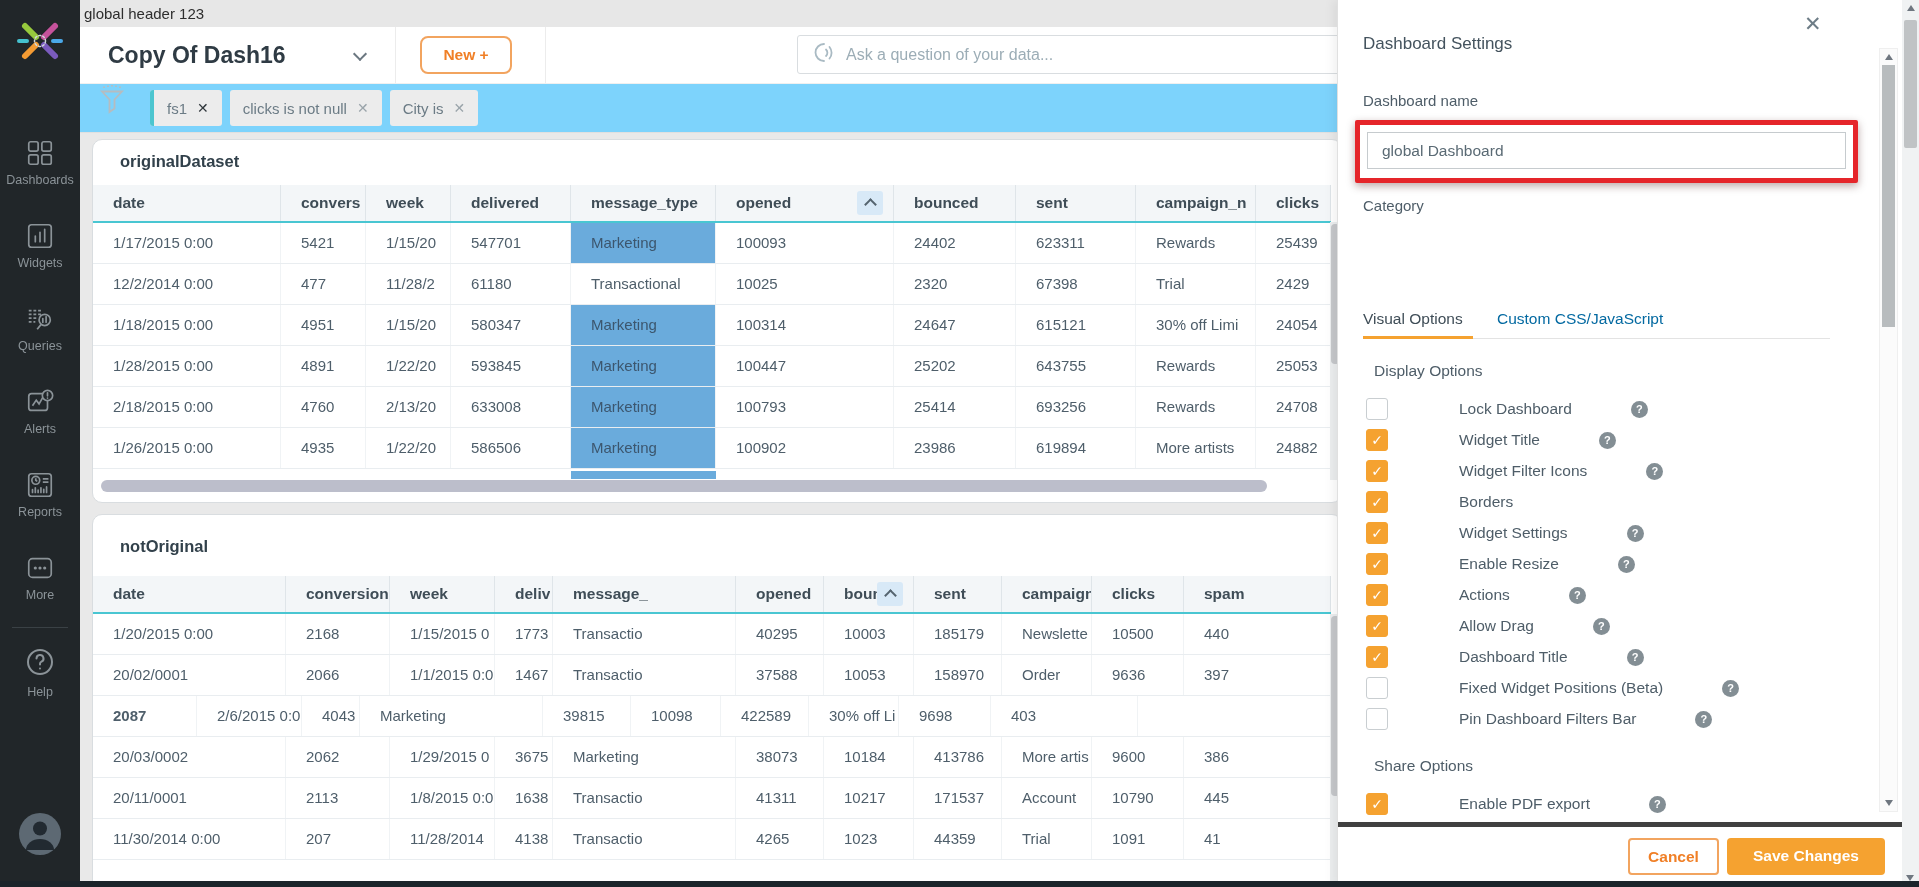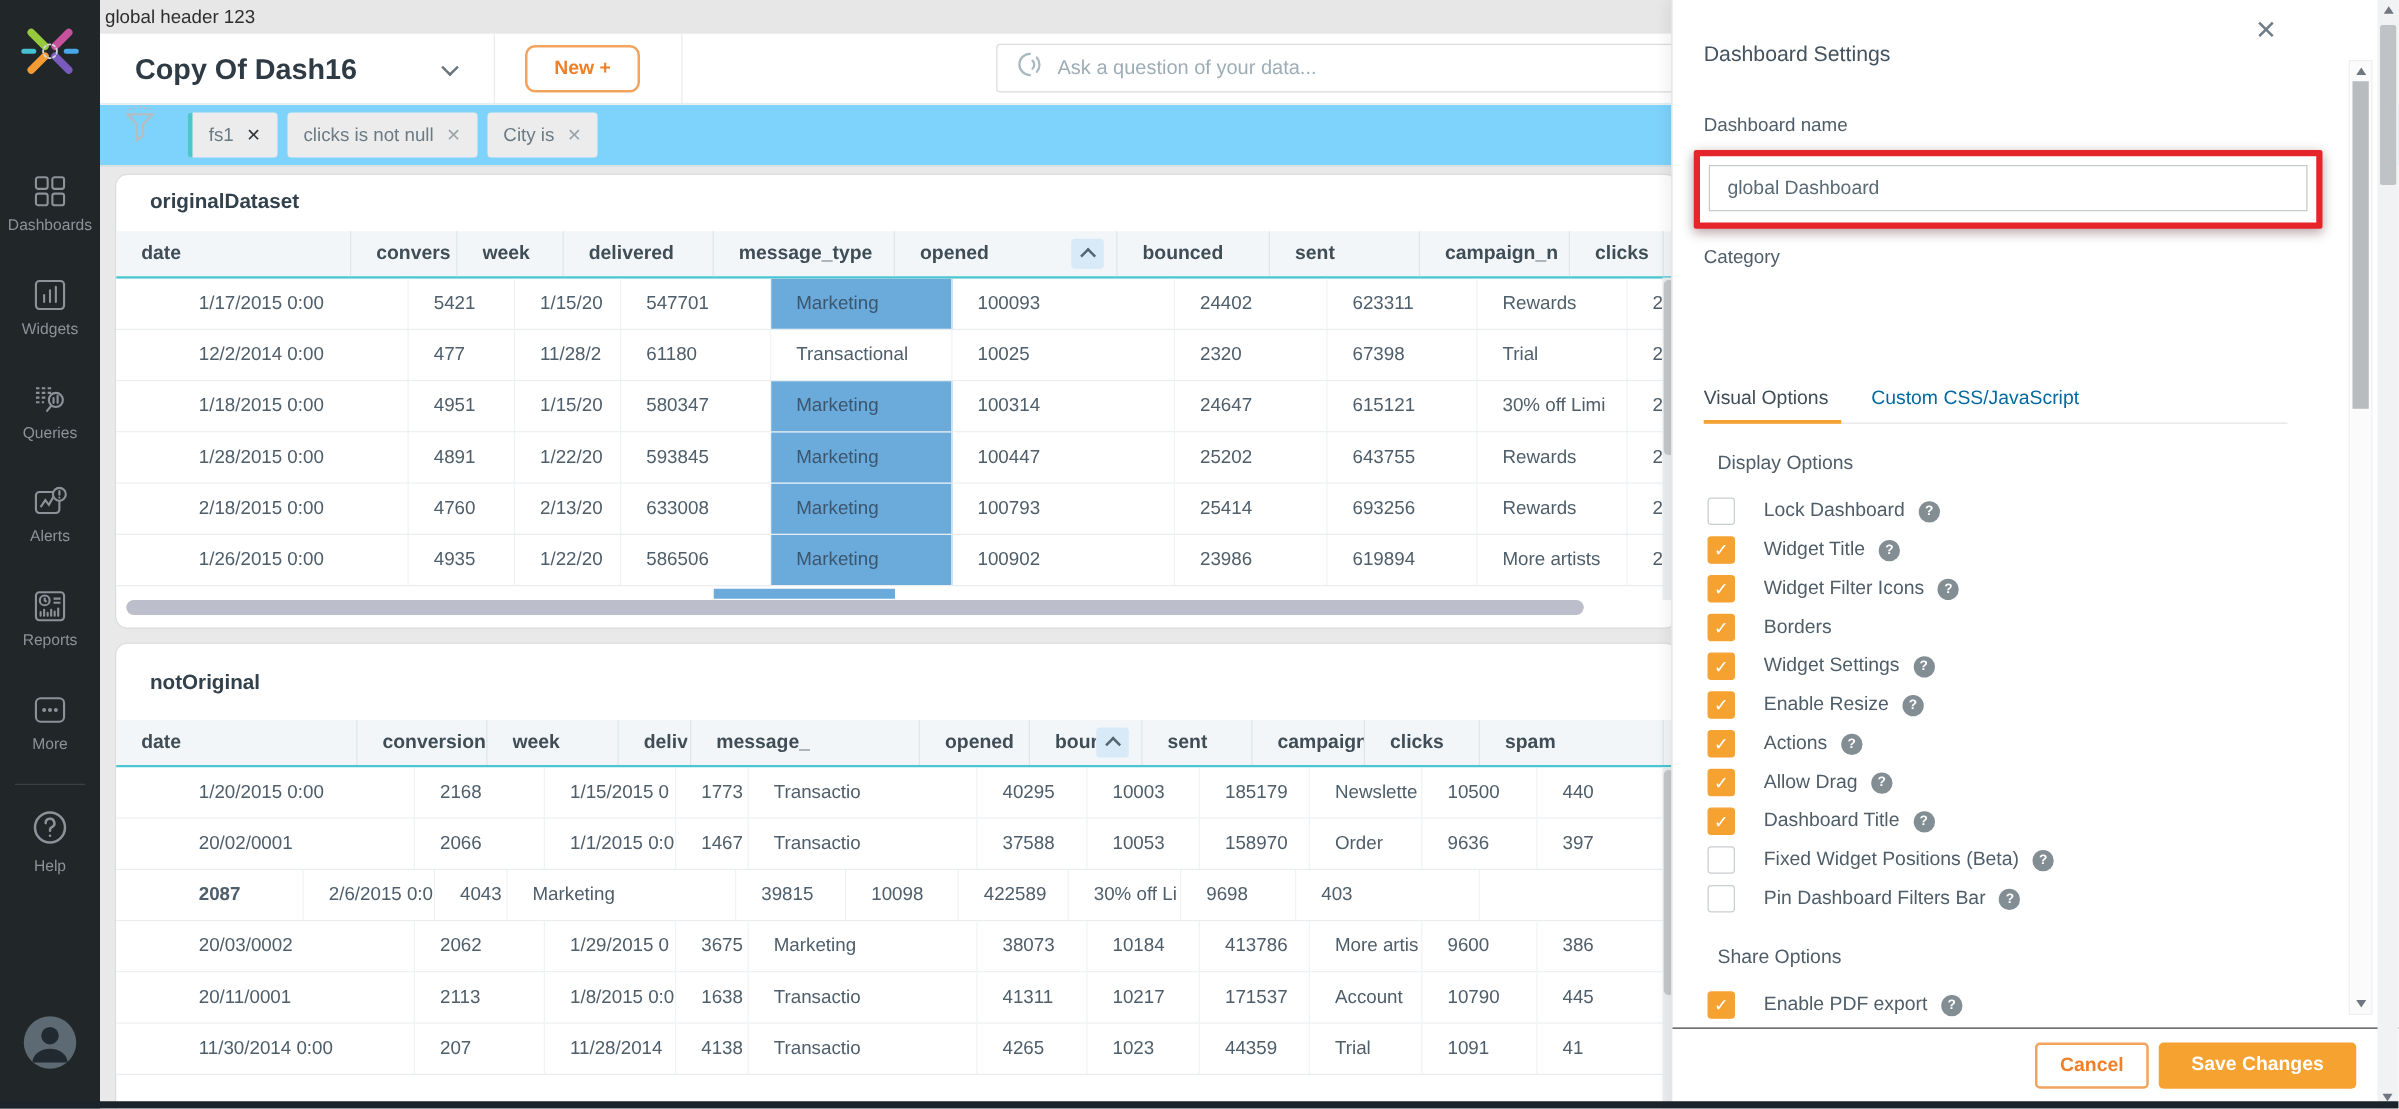--- a/index.html
+++ b/index.html
@@ -59,21 +59,21 @@
   .ct1{top:12px;} .ct2{top:22px;}
   .tbl{position:absolute;left:0;}
   .tbl1{top:45px;} .tbl2{top:61px;}
   .thead{display:flex;height:38px;background:#f3f6f8;border-bottom:2px solid #49c6d2;box-sizing:border-box;}
   .th{box-sizing:border-box;padding-left:20px;display:flex;align-items:center;
     font-size:15.5px;font-weight:600;color:#3f4d57;border-right:1px solid #dfe5e9;overflow:hidden;white-space:nowrap;}
   .th-label{overflow:hidden;white-space:nowrap;}
   .sortbox{margin-left:auto;margin-right:10px;width:26px;height:24px;background:#d8e9f7;border-radius:3px;
     display:flex;align-items:center;justify-content:center;flex:0 0 auto;cursor:pointer;}
   .chev.up{border-color:#55646f;transform:rotate(-135deg);margin-top:3px;width:7px;height:7px;}
-  .trow{display:flex;height:40px;border-bottom:1px solid #e9edf0;background:#fff;padding-left:46px;}
+  .trow{display:flex;height:40px;border-bottom:1px solid #e9edf0;background:#fff;}
   .td{box-sizing:border-box;padding-left:20px;line-height:39px;font-size:15px;color:#4e5e6a;
     border-right:1px solid #f0f3f5;overflow:hidden;white-space:nowrap;}
   .td.hl{background:#6aabdc;color:#3c566e;}
   .partial-row{position:absolute;left:478px;top:331px;width:145px;height:8px;background:#6aabdc;}
   .hscrollbar{position:absolute;left:8px;top:340px;width:1166px;height:12px;background:#bcbecb;border-radius:6px;cursor:pointer;}
   .vscroll{position:absolute;width:11px;background:#eceeef;cursor:pointer;}
   .vs1{left:1237px;top:82px;height:258px;}
   .vs2{left:1237px;top:99px;height:280px;}
   .vthumb{position:absolute;left:1px;width:9px;background:#c6c8cb;border-radius:4px;}
 
@@ -95,28 +95,28 @@
   .select .chev{border-color:#55646f;margin-top:-4px;}
   .tab{position:absolute;top:310px;font-size:15.5px;cursor:pointer;}
   .tab1{left:25px;color:#3f4d57;}
   .tab2{left:159px;color:#0369a1;}
   .tab-underline{position:absolute;left:25px;top:336px;width:110px;height:3px;background:#f5a230;z-index:2;}
   .tab-line{position:absolute;left:25px;top:338px;width:467px;height:1px;background:#e3e3e3;}
   .section-label{position:absolute;left:36px;font-size:15.5px;color:#4e5d68;}
   .sl-display{top:362px;} .sl-share{top:757px;}
   .ck-list{position:absolute;left:28px;}
   .ckl-display{top:398px;} .ckl-share{top:793px;}
-  .ck-row{display:flex;align-items:center;height:22px;margin-bottom:9px;}
+  .ck-row{display:flex;align-items:center;height:22px;margin-bottom:9px;gap:48px;}
   .ckbox{width:22px;height:22px;box-sizing:border-box;border:1.5px solid #c9ced1;border-radius:3px;background:#fff;
     color:#fff;font-size:14px;font-weight:700;text-align:center;line-height:20px;cursor:pointer;flex:0 0 auto;}
   .ckbox.on{background:#f5a230;border-color:#f5a230;}
   .ck-label{margin-left:23px;font-size:15.5px;color:#4e5d68;white-space:nowrap;}
   .help-badge{margin-left:11px;width:17px;height:17px;border-radius:50%;background:#838e94;color:#fff;
     font-size:11px;font-weight:700;text-align:center;line-height:17px;cursor:pointer;flex:0 0 auto;}
-  .panel-footer{position:absolute;left:0;bottom:0;width:582px;height:65px;background:#fff;border-top:1px solid #404040;box-sizing:border-box;}
+  .panel-footer{position:absolute;left:0;bottom:0;width:582px;height:65px;background:#fff;border-top:5px solid #404040;box-sizing:border-box;}
   .btn{position:absolute;top:11px;height:37px;box-sizing:border-box;border-radius:4px;font-size:15.5px;font-weight:700;
     text-align:center;line-height:35px;cursor:pointer;}
   .btn-cancel{left:290px;width:91px;background:#fff;border:2px solid #f2a45f;color:#f07f26;line-height:33px;}
   .btn-save{left:389px;width:158px;background:#f5a230;border:none;color:#fff;}
 
   
   .inner-scroll{position:absolute;left:541px;top:48px;width:19px;height:764px;background:#fbfbfb;border:1px solid #efefef;box-sizing:border-box;}
   .inner-thumb{position:absolute;left:2px;top:16px;width:13px;height:262px;background:#b8bcbe;}
   .tri-up{width:0;height:0;border-left:4px solid transparent;border-right:4px solid transparent;border-bottom:6px solid #6f7780;margin:5px auto 0;}
   .tri-down{width:0;height:0;border-left:4px solid transparent;border-right:4px solid transparent;border-top:6px solid #6f7780;margin:0 auto;}

